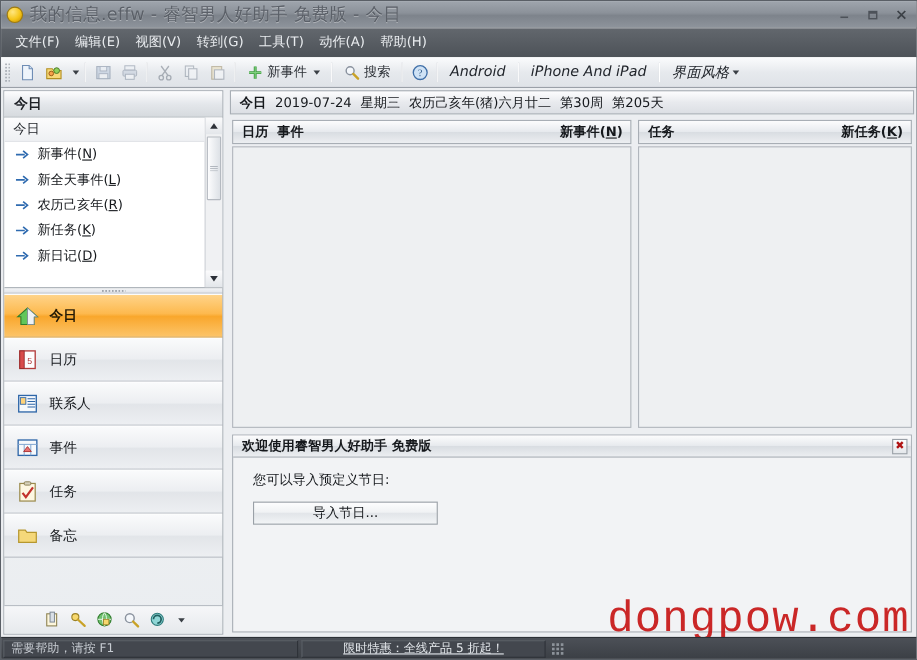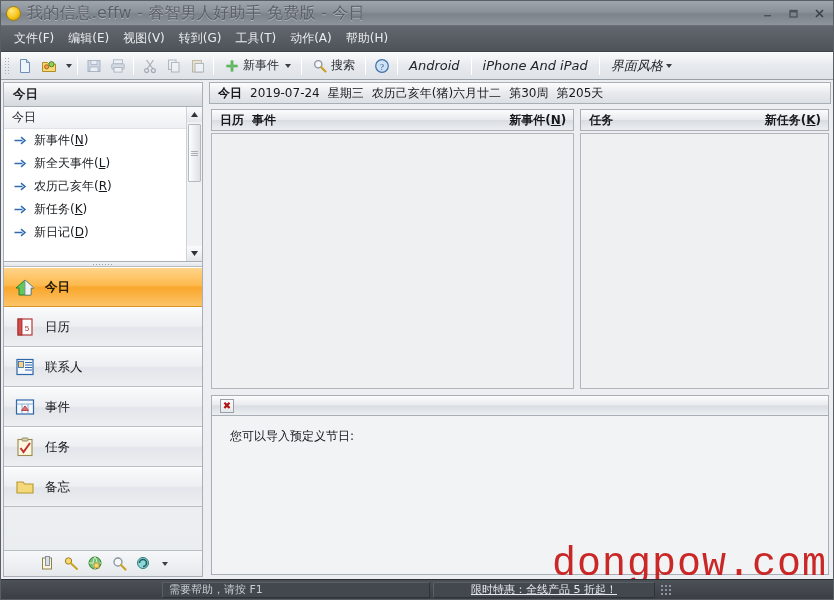--- a/index.html
+++ b/index.html
@@ -264,21 +264,21 @@
     display:flex; align-items:center; justify-content:center;
     font-size: 12px; color:#15181c;
   }
 
   
   .statusbar {
     height: 16px; min-height:20px;
     background: linear-gradient(180deg,#4c5057 0%,#3b3f45 100%);
     border-top: 1px solid #2c3036;
     display:flex; align-items:center; padding: 0 2px; gap:3px;
-    position: relative; z-index: 3; justify-content: center;
+    position: relative; z-index: 3;
   }
   .st-cell {
     height: 16px; display:flex; align-items:center;
     border: 1px solid #5b6066; border-right-color:#2e3238; border-bottom-color:#2e3238;
     background: #43474e;
     padding: 0 6px; font-size: 11px; color: #c7ccd2; white-space: nowrap;
   }
   .st-cell.grow { flex: 0 0 268px; }
   .st-cell.promo { flex: 0 0 222px; justify-content:center; }
   .st-cell.promo span { text-decoration: underline; color:#e6eaee; }
@@ -619,24 +619,26 @@
               <span>任务</span>
             </span>
             <span class="link"><span>新任务</span>(<u>K</u>)</span>
           </div>
           <div class="panel-body"></div>
         </div>
       </div>
 
       <div class="welcome">
         <div class="welcome-head">
+          <span>欢迎使用睿智男人好助手 免费版</span>
           <span class="wclose">✖</span>
         </div>
         <div class="welcome-body">
           <div class="txt">您可以导入预定义节日:</div>
+          <div class="import-btn">导入节日...</div>
         </div>
       </div>
     </div>
   </div>
 
   <div class="watermark">dongpow.com</div>
 
   <div class="statusbar">
     <div class="st-cell grow">需要帮助，请按 F1</div>
     <div class="st-cell promo">

